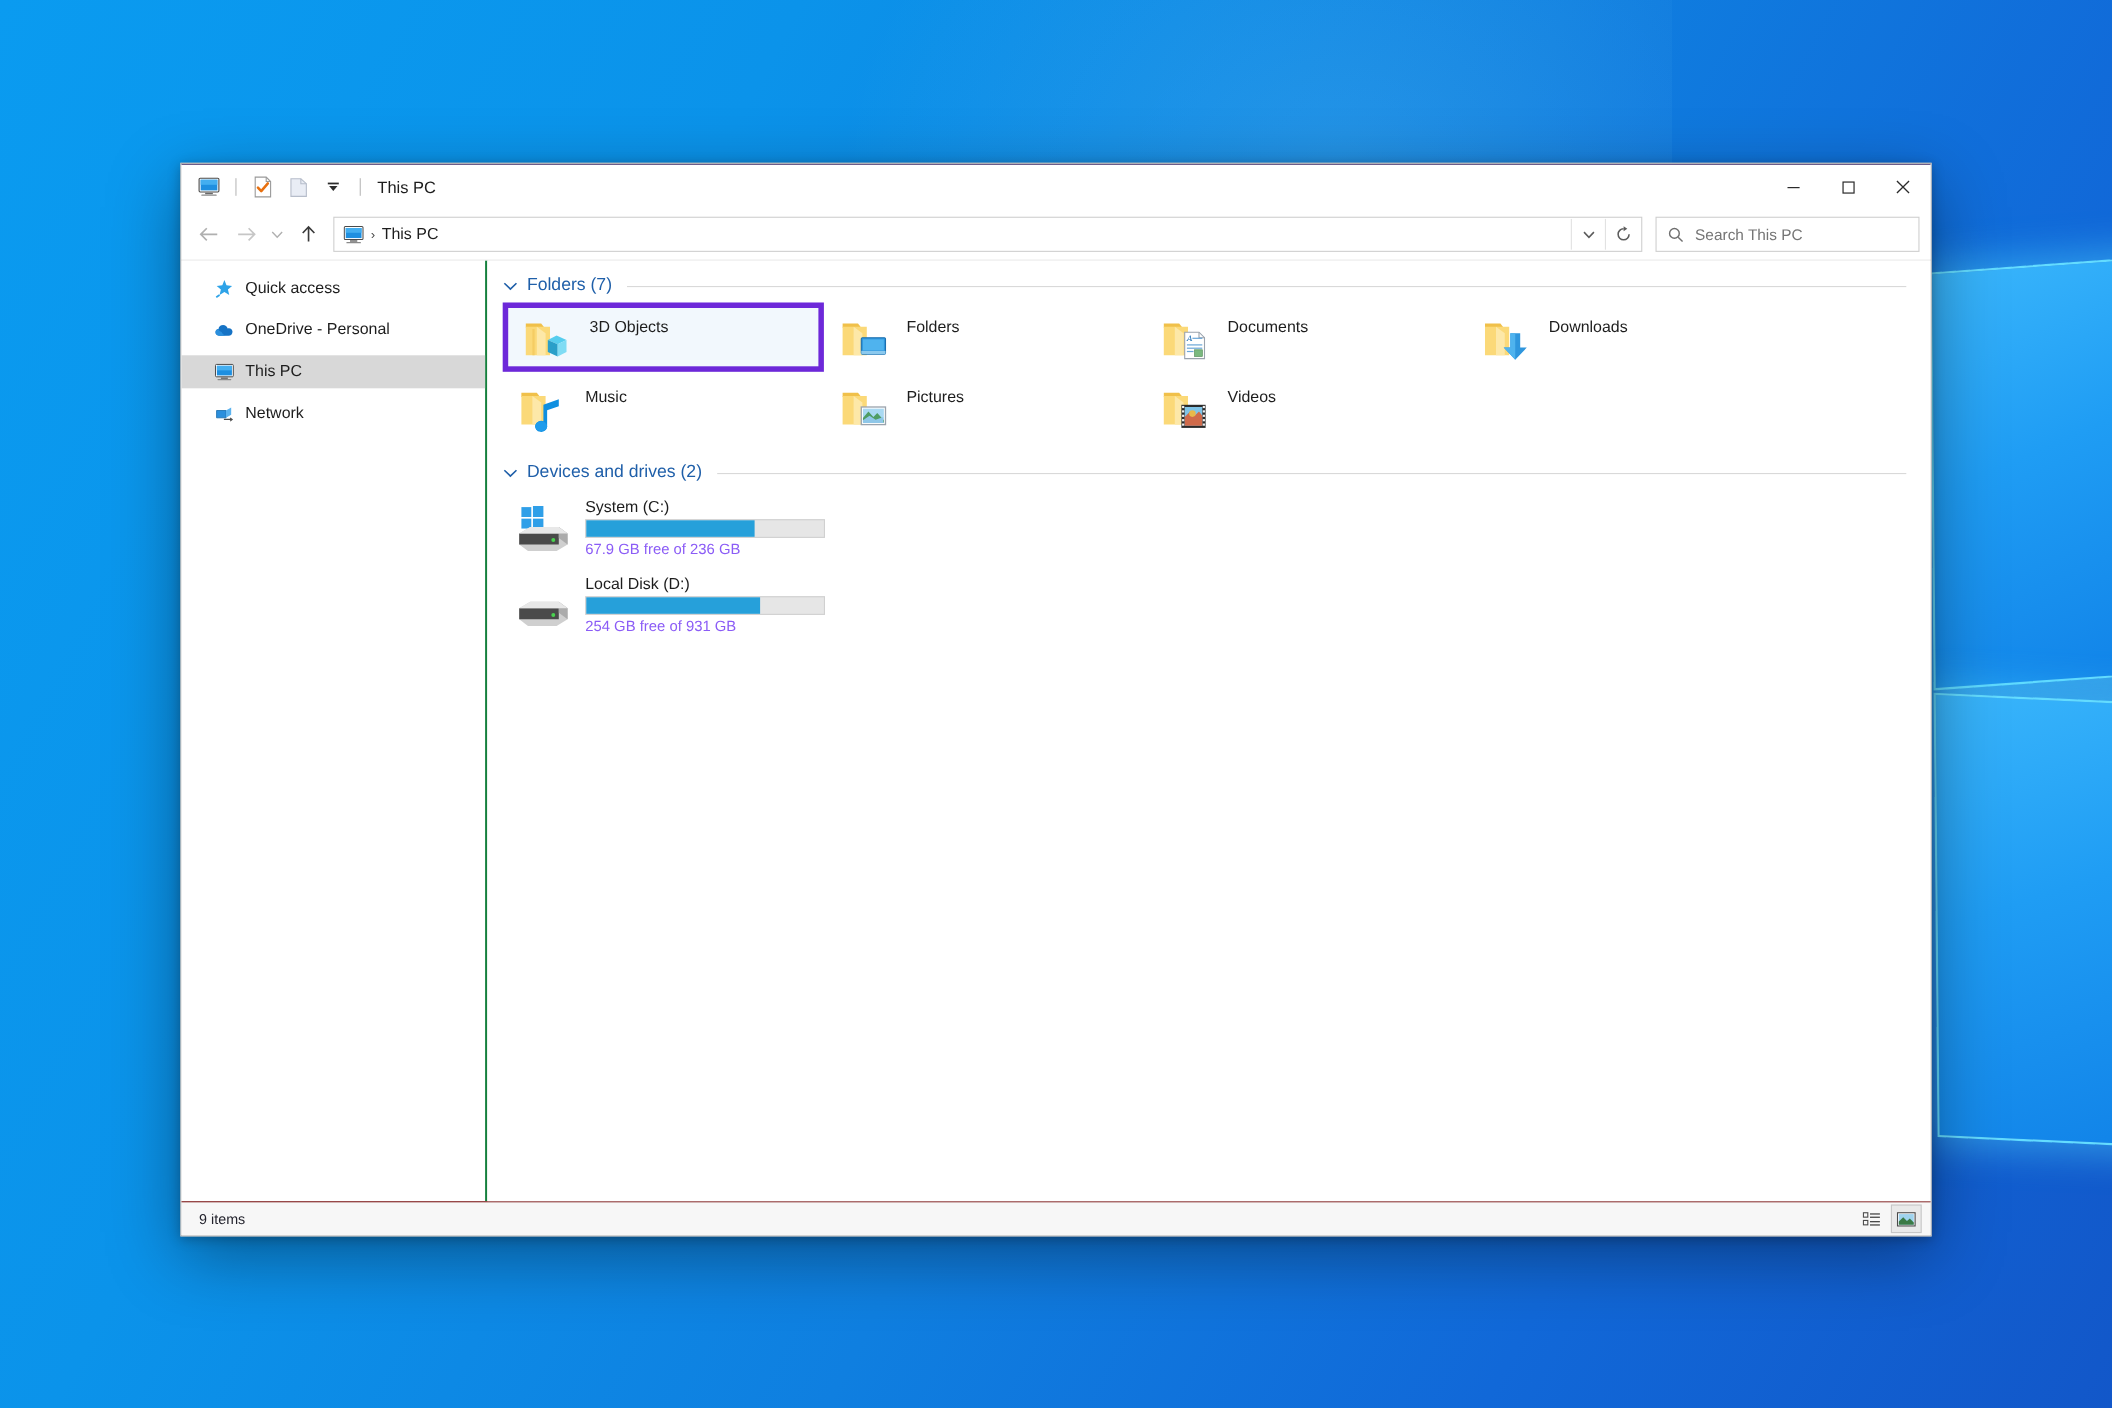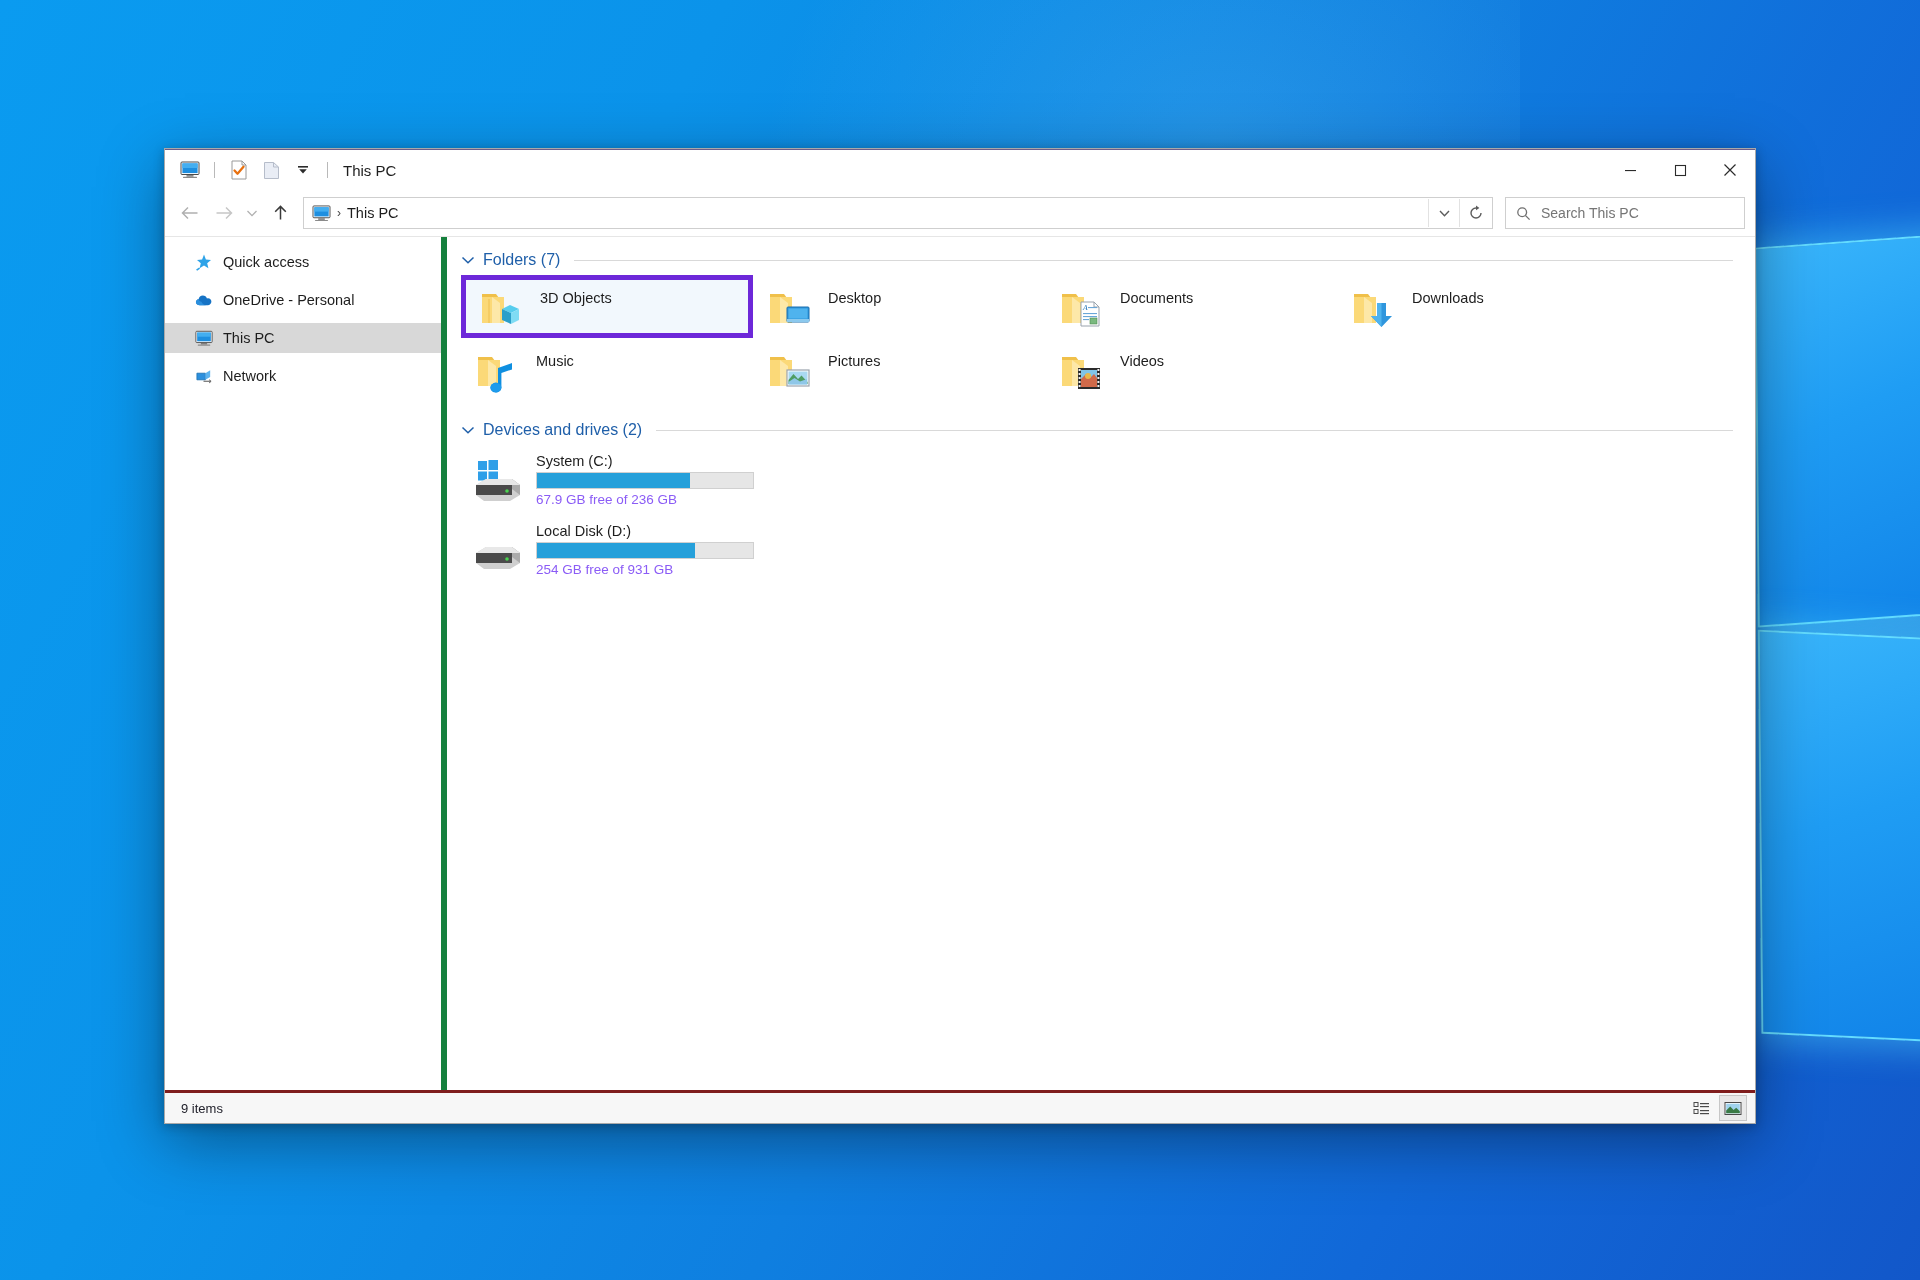--- a/index.html
+++ b/index.html
@@ -106,21 +106,21 @@
   }
   #search-input {
     border: none; outline: none; font-size: 14px; color: #6f6f6f;
     background: transparent; width: 100%; font-family: "Liberation Sans", sans-serif;
   }
 
   
   #body { flex: 1; display: flex; min-height: 0; border-top: 1px solid #e6e6e6;}
   #sidebar {
     width: 276px; flex: none; background: #ffffff;
-    border-right: 6px solid #15803d; padding-top: 10px;
+    border-right: 2px solid #15803d; padding-top: 10px;
   }
   .nav-item {
     height: 30px; display: flex; align-items: center; gap: 10px;
     padding-left: 30px; font-size: 14.5px; color: #1d1d1d;
   }
   .nav-item + .nav-item { margin-top: 8px; }
   .nav-item.selected { background: #d8d8d8; }
   .nav-ico { width: 18px; height: 18px; flex: none; display:flex;align-items:center;justify-content:center;}
 
   #content { flex: 1; background: #ffffff; padding: 14px 22px 0 14px; overflow: hidden; position: relative;}
@@ -147,21 +147,21 @@
   .drive-ico { width: 52px; height: 46px; flex: none; position: relative; }
   .drive-info { display: flex; flex-direction: column; gap: 3px; }
   .drive-name { font-size: 14.5px; color: #1d1d1d; }
   .bar-outer { width: 218px; height: 17px; background: #e6e6e6; border: 1px solid #d0d0d0; box-sizing: border-box; }
   .bar-fill { height: 100%; background: #26a0da; }
   .drive-free { font-size: 13.5px; color: #8b5cf6; }
 
   
   #statusbar {
     height: 30px; flex: none; background: #f7f7f7;
-    border-top: 3px solid #7f1d1d;
+    border-top: 1px solid #7f1d1d;
     display: flex; align-items: center; justify-content: space-between;
     padding: 0 8px 0 16px;
     gap: 25px;
   }
   #status-text { font-size: 13px; color: #22222c; }
   #viewbtns { display: flex; gap: 4px; align-items:center;}
   .viewbtn { width: 26px; height: 24px; display:flex;align-items:center;justify-content:center; border:1px solid transparent;}
   .viewbtn.active { border: 1px solid #c7c7c7; background: #e9e9e9;}
 </style>
 </head>
@@ -379,21 +379,21 @@
             <span class="tile-ico">
               <svg width="48" height="48" viewBox="0 0 48 48">
                 <path d="M4 11 h14 l3 4 h-17 z" fill="#f0c04a"></path>
                 <path d="M4 14 h22 v26 h-22 z" fill="#fbd978"></path>
                 <path d="M14 14 L22 20 v20 L14 40 Z" fill="#fde8a8"></path>
                 <rect x="21" y="24" width="22" height="15" rx="1" fill="#2f96dd" stroke="#1b6fae" stroke-width="1"></rect>
                 <rect x="22.5" y="25.5" width="19" height="10" fill="#4fb3ee"></rect>
                 <rect x="21" y="36" width="22" height="3" fill="#8bc9ee"></rect>
               </svg>
             </span>
-            <span class="tile-label">Desktop</span>
+            <span class="tile-label">Folders</span>
           </div>
 
           <div class="tile">
             <span class="tile-ico">
               <svg width="48" height="48" viewBox="0 0 48 48">
                 <path d="M4 11 h14 l3 4 h-17 z" fill="#f0c04a"></path>
                 <path d="M4 14 h22 v26 h-22 z" fill="#fbd978"></path>
                 <path d="M14 14 L22 20 v20 L14 40 Z" fill="#fde8a8"></path>
                 <path d="M23 19 h13 l5 5 v19 h-18 z" fill="#ffffff" stroke="#9aa3ad" stroke-width="1"></path>
                 <path d="M36 19 v5 h5" fill="none" stroke="#9aa3ad" stroke-width="1"></path>

